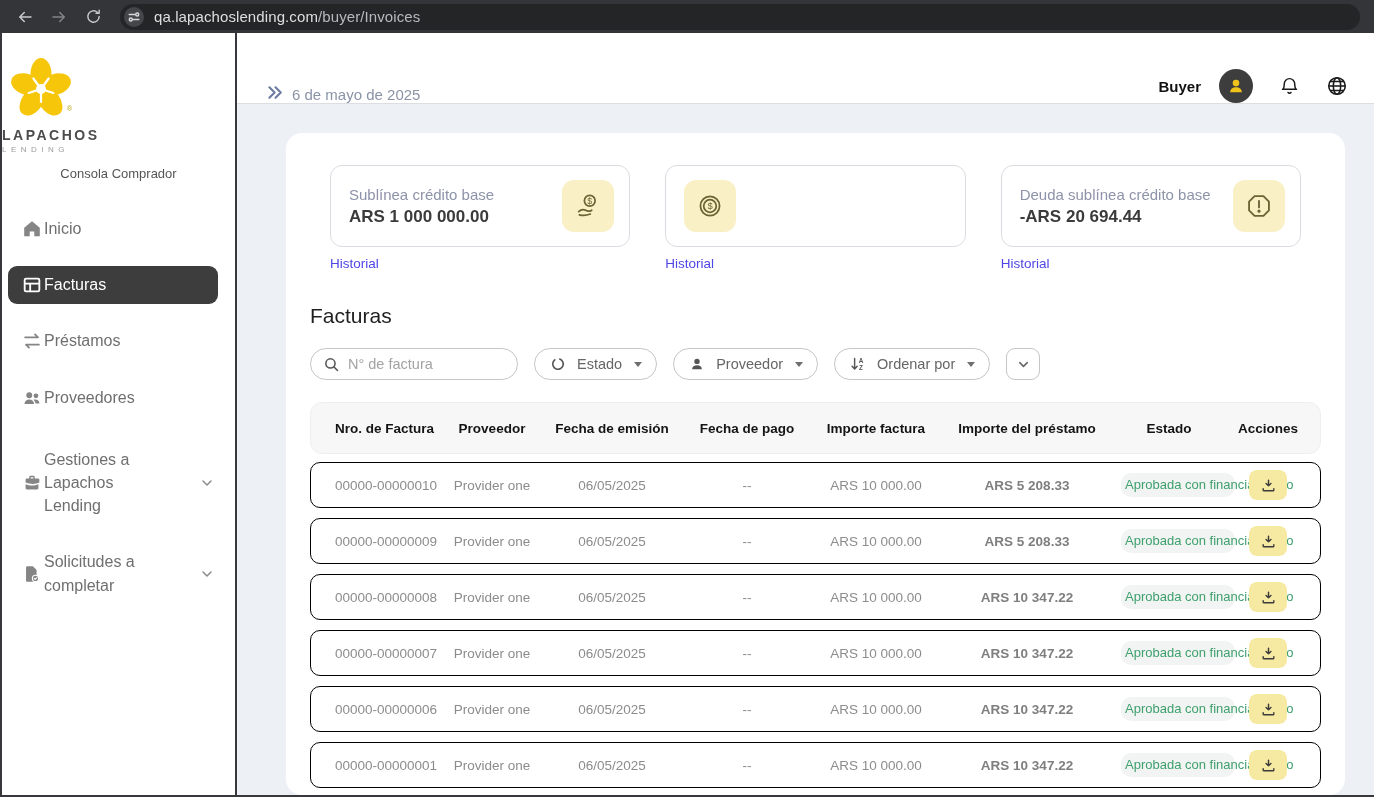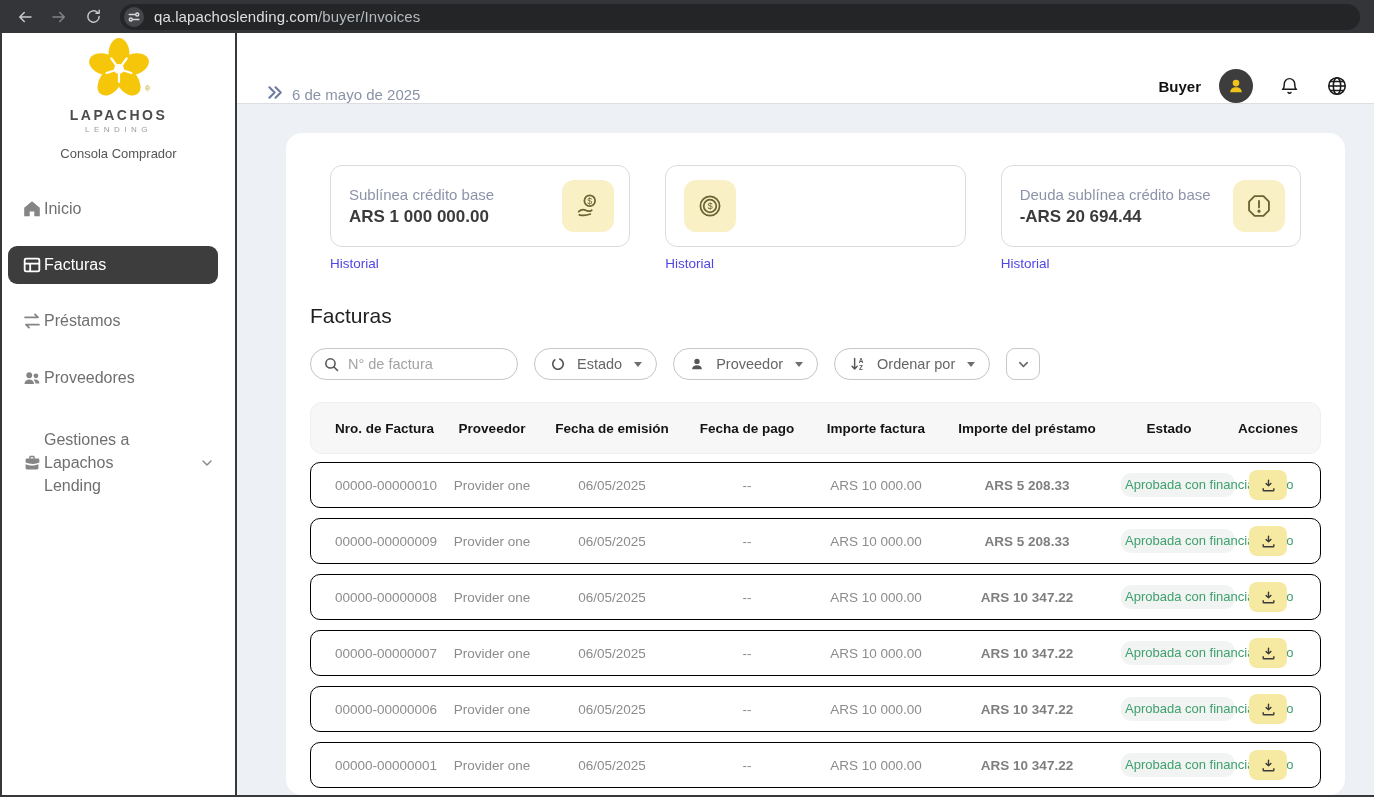--- a/index.html
+++ b/index.html
@@ -12,21 +12,21 @@
   .omnibox { flex:1; height:26px; margin-left:8px; background:#232527; border-radius:14px;
     display:flex; align-items:center; padding:0 12px 0 4px; gap:10px; }
   .omni-url { font-size:15px; color:#dedfe1; letter-spacing:.1px; }
   .omni-url .path { color:#b7babd; }
 
   
   .app { display:flex; height:764px; border-left:2px solid #37383b; border-bottom:2px solid #37383b; }
 
   
   .sidebar { width:235px; background:#fff; border-right:2px solid #37383b; flex-shrink:0; }
-  .brand { text-align:center; position:relative; }
+  .brand { padding-top:20px; text-align:left; position:relative; }
   .brand-name { font-size:14px; font-weight:700; letter-spacing:2.5px; color:#4c4c4c; margin-top:2px; }
   .brand-sub { font-size:8px; letter-spacing:4.5px; color:#9b9b9b; margin-top:2px; }
   .console-label { font-size:13px; color:#555; margin-top:12px; text-align:center; }
   .nav { margin-top:28px; }
   .nav-item { display:flex; align-items:center; padding-left:18px; height:40px;
     margin-bottom:17px; color:#6f6f6f; font-size:16px; cursor:pointer; }
   .nav-item .ic { width:24px; display:flex; justify-content:center; flex-shrink:0; }
   .nav-item.selected { background:#3d3d3d; color:#fff; border-radius:9px; margin:0 17px 17px 6px;
     height:38px; padding-left:12px; }
   .nav-item.multi { height:auto; min-height:52px; line-height:1.45; margin-top:30px; }
@@ -198,20 +198,35 @@
               <path d="M9 7V5.5C9 4.7 9.7 4 10.5 4h3c.8 0 1.5.7 1.5 1.5V7h3.5c1 0 1.5.6 1.5 1.5v3c-2 1-4.5 1.6-7 1.6S7 12.5 5 11.5v-3C5 7.6 5.5 7 6.5 7H9zm1.5 0h3V5.7h-3V7zM5 13.3c2.2 1 4.6 1.4 7 1.4s4.8-.4 7-1.4v4.2c0 .9-.6 1.5-1.5 1.5h-11c-.9 0-1.5-.6-1.5-1.5v-4.2z"></path>
             </svg>
         </span>
         <span class="lbl">Gestiones a Lapachos Lending</span>
         <span class="chev">
           <svg width="16" height="16" viewBox="0 0 24 24" fill="none" stroke="#8a8a8a" stroke-width="2.2" stroke-linecap="round" stroke-linejoin="round">
               <path d="M6 9l6 6 6-6"></path>
             </svg>
         </span>
       </div>
+      <div class="nav-item multi">
+        <span class="ic">
+          <svg width="22" height="22" viewBox="0 0 24 24">
+              <path fill="#858585" d="M7 3.5h6l4 4V19c0 .8-.7 1.5-1.5 1.5H7c-.8 0-1.5-.7-1.5-1.5V5c0-.8.7-1.5 1.5-1.5z"></path>
+              <circle cx="15.8" cy="16.8" r="3.4" fill="#858585" stroke="#fff" stroke-width="1.2"></circle>
+              <path d="M14.3 16.8l1.1 1.1 2-2" stroke="#fff" stroke-width="1.2" fill="none" stroke-linecap="round" stroke-linejoin="round"></path>
+            </svg>
+        </span>
+        <span class="lbl">Solicitudes a completar</span>
+        <span class="chev">
+          <svg width="16" height="16" viewBox="0 0 24 24" fill="none" stroke="#8a8a8a" stroke-width="2.2" stroke-linecap="round" stroke-linejoin="round">
+              <path d="M6 9l6 6 6-6"></path>
+            </svg>
+        </span>
+      </div>
     </div>
   </div>
 
   <div class="main">
     <div class="main-header">
       <span style="display:flex;cursor:pointer;">
         <svg width="21" height="21" viewBox="0 0 24 24" fill="none" stroke="#6d7aa0" stroke-width="2.4" stroke-linecap="round" stroke-linejoin="round">
             <path d="M5 6l6 6-6 6M12 6l6 6-6 6"></path>
           </svg>
       </span>

